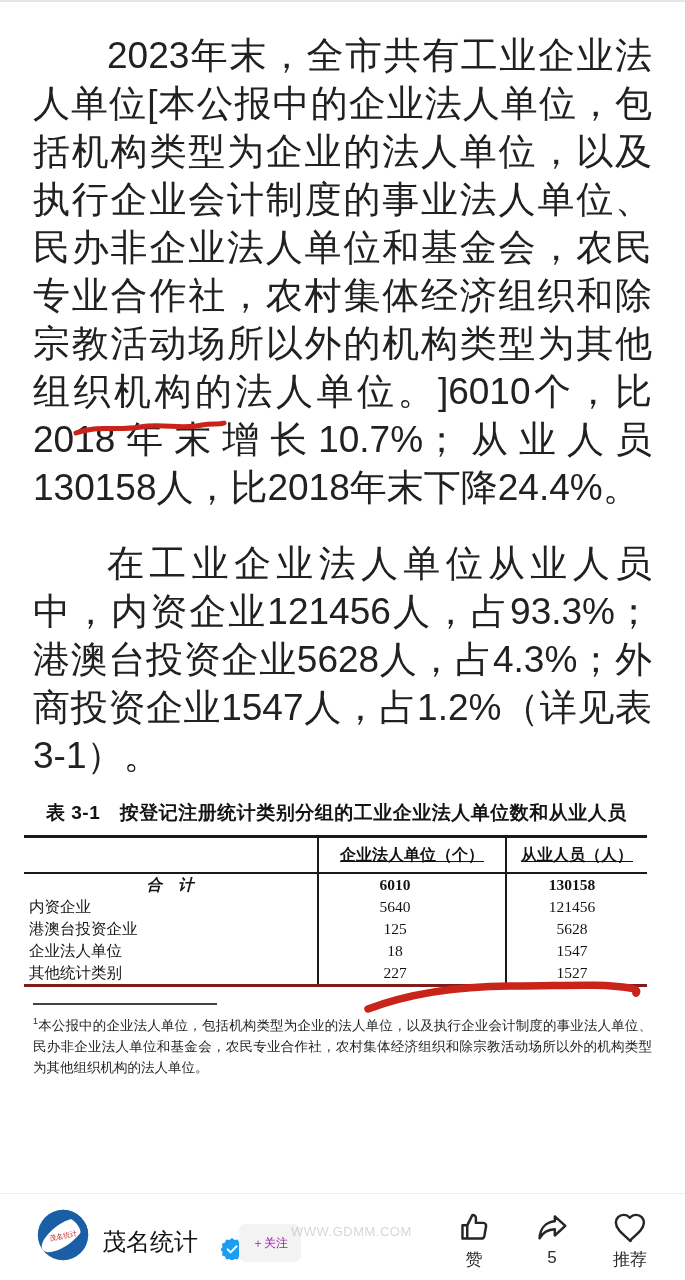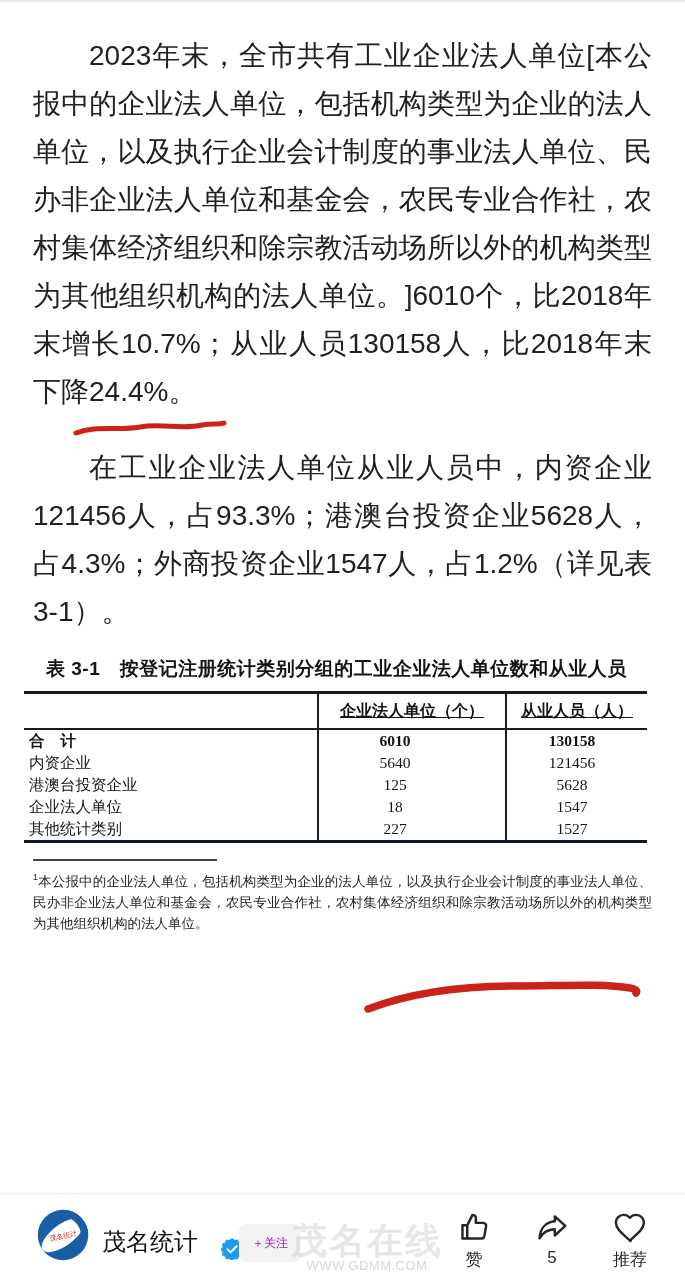--- a/index.html
+++ b/index.html
@@ -10,46 +10,46 @@
     font-family:"Liberation Sans","DejaVu Sans",sans-serif;
     color:#1e1e1e;
   }
   .content { padding:0 33px; }
 
   .article-title {
     margin:30px 0 0; font-size:26px; line-height:38px; font-weight:700;
     text-align:center; color:#1b1b1b; letter-spacing:1px;
   }
   .body-para {
-    margin:30px 0 0; font-size:28px; line-height:48px;
+    margin:30px 0 0; font-size:37px; line-height:48px;
     text-align:justify; text-indent:2em; color:#212121; font-weight:400;
   }
   .body-para.p2, .body-para.p3 { margin-top:28px; }
 
   .table-title {
     margin:20px 0 0; padding-left:13px;
     font-size:19px; font-weight:700; color:#141414; letter-spacing:0.5px;
   }
   table.stat-table {
     margin:9px 0 0 -9px; width:623px; table-layout:fixed;
     border-collapse:collapse;
-    border-top:3px solid #1a1a1a; border-bottom:3px solid #0f172a;
+    border-top:3px solid #1a1a1a; border-bottom:3px solid #7f1d1d;
     font-family:"Liberation Serif","DejaVu Serif",serif; color:#141414;
   }
   .stat-table col.c1 { width:294px; }
   .stat-table col.c2 { width:188px; }
   .stat-table col.c3 { width:141px; }
   .stat-table th {
     height:34px; font-size:16px; font-weight:700; text-align:center;
     text-decoration:underline; border-bottom:2.5px solid #1a1a1a;
     padding:0;
   }
   .stat-table td { height:22px; font-size:15.5px; padding:0; }
   .stat-table td.lbl { text-align:left; padding-left:5px; }
-  .stat-table td.lbl-center { letter-spacing:6px; }
+  .stat-table td.lbl-center { text-align:center; letter-spacing:6px;font-style:italic; }
   .stat-table td.num { text-align:center; }
   .stat-table td.n2 { padding-right:34px; }
   .stat-table td.n3 { padding-right:10px; }
   .stat-table .vline { border-left:2px solid #1a1a1a; }
   .stat-table tr.total td { font-weight:700; }
 
   .footnote { margin-top:16px; font-size:13.5px; line-height:21px; color:#1f1f1f; text-align:justify; }
   .footnote-rule { width:184px; border-top:2px solid #444; margin-bottom:6px; }
   .footnote sup { font-size:9px; }
 
@@ -170,21 +170,20 @@
       </div>
       <div class="action">
         <svg viewBox="0 0 24 24">
           <path d="M12 20.8l-1.4-1.3C5.5 15 2.5 12.2 2.5 8.8c0-2.8 2.2-5 5-5 1.6 0 3.1.7 4.1 1.9 1-1.2 2.5-1.9 4.1-1.9 2.8 0 5 2.2 5 5 0 3.4-3 6.2-8.1 10.7L12 20.8z" fill="none" stroke="#262626" stroke-width="1.6" stroke-linejoin="round"></path>
         </svg>
         <div class="a-label">推荐</div>
       </div>
     </div>
 
     <div class="watermark">
-      <div class="wm-cn">茂名在线</div>
       <div class="wm-url">WWW.GDMM.COM</div>
     </div>
   </div>
 
   <svg class="annotations" viewBox="0 0 685 1280">
     <path class="anno-stroke" d="M76 431 C 96 423, 118 429, 140 425 C 162 421, 182 428, 202 423 C 212 421, 219 423, 224 421" fill="none" stroke="#c9231a" stroke-width="5" stroke-linecap="round"></path>
     <path class="anno-stroke" d="M368 1007 C 405 993, 455 984, 515 984 C 560 984, 602 981, 630 986 C 636 987, 638 989, 636 991" fill="none" stroke="#c9231a" stroke-width="7.5" stroke-linecap="round"></path>
   </svg>
 </div>
 

